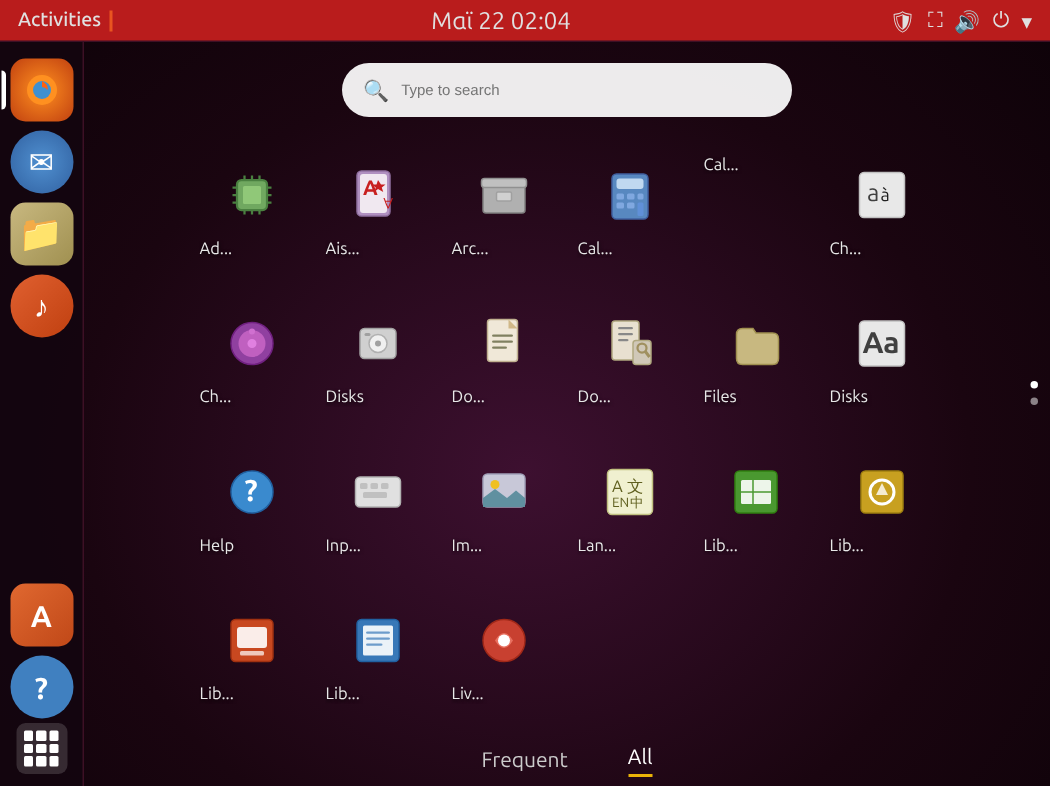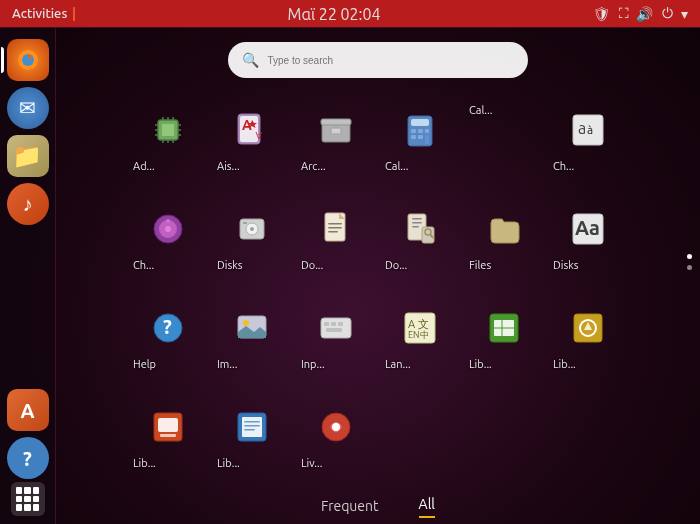--- a/index.html
+++ b/index.html
@@ -440,42 +440,42 @@
           <svg width="36" height="36" viewBox="0 0 36 36">
             <circle cx="18" cy="18" r="14" fill="#3a8ace" stroke="#2060a0" stroke-width="1"></circle>
             <text x="13" y="24" fill="white" font-size="20" font-weight="bold">?</text>
           </svg>
         </div>
         <span class="app-label">Help</span>
       </div>
       <div class="app-item">
         <div class="app-icon">
           <svg width="36" height="36" viewBox="0 0 36 36">
-            <rect x="4" y="6" width="28" height="22" rx="3" fill="#c8c8d8" stroke="#a0a0b8" stroke-width="1"></rect>
-            <circle cx="12" cy="13" r="3" fill="#f0c020"></circle>
-            <path d="M4 22 L12 16 L20 22 L26 17 L32 22 L32 28 L4 28 Z" fill="#6090a0"></path>
-          </svg>
-        </div>
-        <span class="app-label">Im...</span>
-      </div>
-      <div class="app-item">
-        <div class="app-icon">
-          <svg width="36" height="36" viewBox="0 0 36 36">
             <rect x="3" y="8" width="30" height="20" rx="3" fill="#e0e0e0" stroke="#b0b0b0" stroke-width="1"></rect>
             <rect x="6" y="12" width="5" height="4" rx="1" fill="#c0c0c0"></rect>
             <rect x="13" y="12" width="5" height="4" rx="1" fill="#c0c0c0"></rect>
             <rect x="20" y="12" width="5" height="4" rx="1" fill="#c0c0c0"></rect>
             <rect x="8" y="18" width="16" height="4" rx="1" fill="#c0c0c0"></rect>
           </svg>
         </div>
         <span class="app-label">Inp...</span>
       </div>
       <div class="app-item">
         <div class="app-icon">
           <svg width="36" height="36" viewBox="0 0 36 36">
+            <rect x="4" y="6" width="28" height="22" rx="3" fill="#c8c8d8" stroke="#a0a0b8" stroke-width="1"></rect>
+            <circle cx="12" cy="13" r="3" fill="#f0c020"></circle>
+            <path d="M4 22 L12 16 L20 22 L26 17 L32 22 L32 28 L4 28 Z" fill="#6090a0"></path>
+          </svg>
+        </div>
+        <span class="app-label">Im...</span>
+      </div>
+      <div class="app-item">
+        <div class="app-icon">
+          <svg width="36" height="36" viewBox="0 0 36 36">
             <rect x="3" y="3" width="30" height="30" rx="3" fill="#f0f0d0" stroke="#c0c080" stroke-width="1"></rect>
             <text x="6" y="18" fill="#606020" font-size="11">A</text>
             <text x="16" y="18" fill="#606020" font-size="11">文</text>
             <text x="6" y="28" fill="#606020" font-size="9">EN</text>
             <text x="18" y="28" fill="#606020" font-size="9">中</text>
           </svg>
         </div>
         <span class="app-label">Lan...</span>
       </div>
       <div class="app-item">

